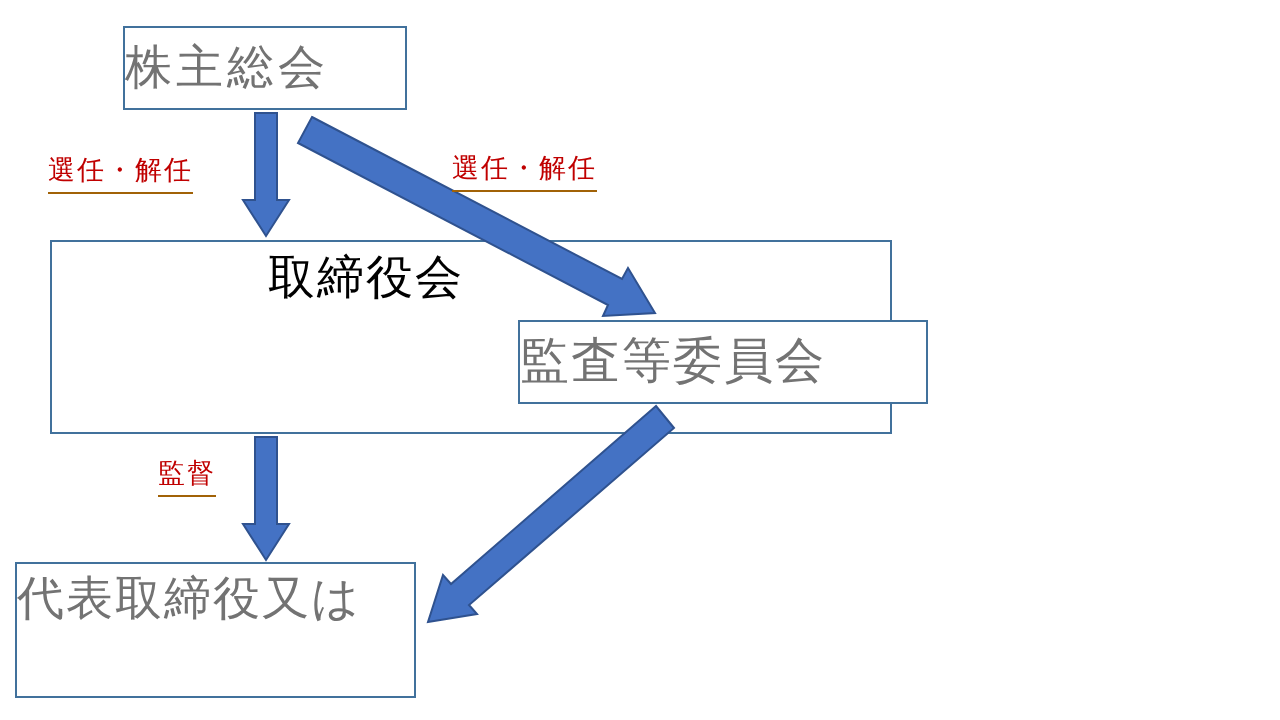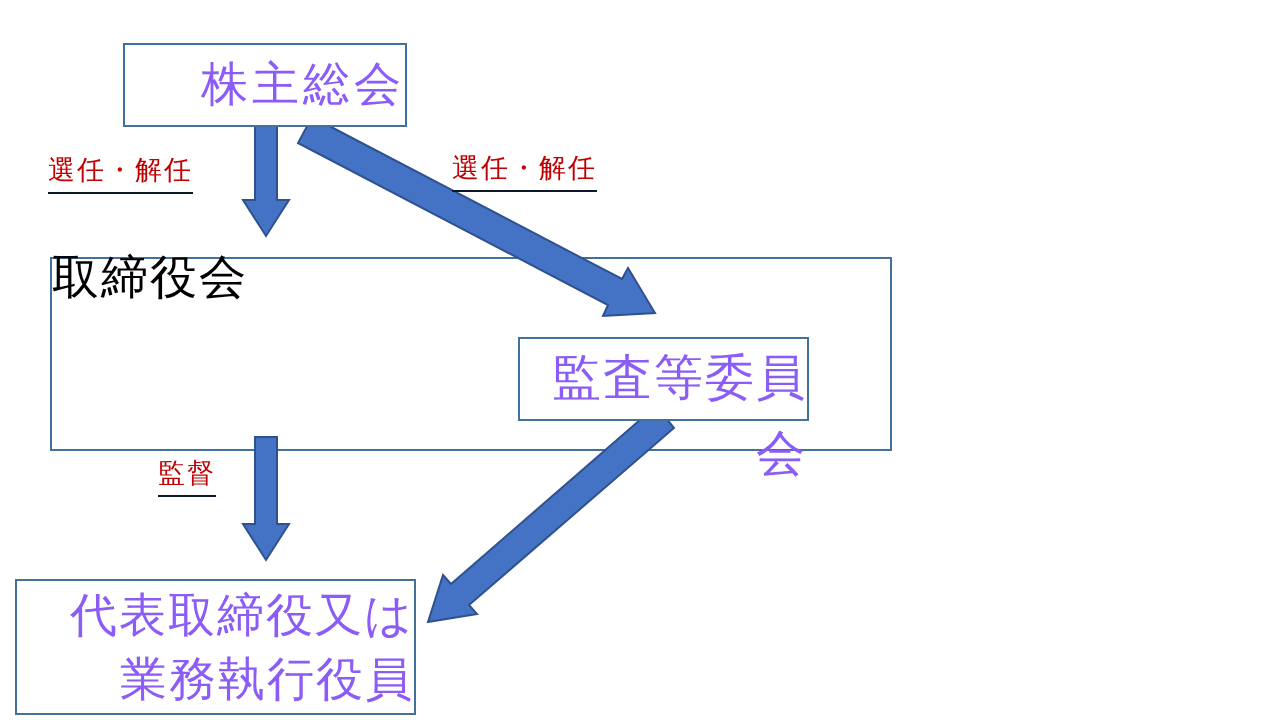--- a/index.html
+++ b/index.html
@@ -2,38 +2,38 @@
 <html><head>
 <meta charset="utf-8">
 <style>
   html,body{margin:0;padding:0;background:#ffffff;}
   .stage{
     position:relative;width:1280px;height:720px;background:#ffffff;
     font-family:"Liberation Sans","DejaVu Sans",sans-serif;overflow:hidden;
   }
   .node{
     position:absolute;background:#ffffff;border:2px solid #41719C;
-    box-sizing:border-box;color:#8b5cf6;text-align:right;margin-top:17px;
+    box-sizing:border-box;color:#737373;text-align:left;
   }
   .node-shareholders{left:123px;top:26px;width:284px;height:84px;z-index:3;}
   .node-shareholders .lbl{line-height:78px;font-size:47px;letter-spacing:4px;}
   .node-board{left:50px;top:240px;width:842px;height:194px;z-index:0;}
   .board-label{
-    position:absolute;left:52px;top:246px;width:412px;text-align:left;
+    position:absolute;left:52px;top:246px;width:412px;text-align:right;
     font-size:47px;letter-spacing:2px;color:#000;z-index:1;
   }
-  .node-audit{left:518px;top:320px;width:291px;height:84px;z-index:3;}
+  .node-audit{left:518px;top:320px;width:410px;height:84px;z-index:3;}
   .node-audit .lbl{line-height:76px;font-size:49px;letter-spacing:2px;}
   .node-executives{left:15px;top:562px;width:401px;height:136px;z-index:3;}
   .node-executives .lbl{font-size:47px;line-height:64px;letter-spacing:2px;padding-top:2px;}
   .arrow-layer{position:absolute;left:0;top:0;width:1280px;height:720px;z-index:2;pointer-events:none;}
   .arrow-layer polygon{fill:#4472C4;stroke:#2F528F;stroke-width:2;stroke-linejoin:miter;}
   .edge-label{
     position:absolute;color:#C00000;font-size:27px;letter-spacing:2px;
-    border-bottom:2px solid #0f172a;padding-bottom:4px;display:inline-block;
+    border-bottom:2px solid #a16207;padding-bottom:4px;display:inline-block;
     z-index:4;white-space:nowrap;
   }
   .edge-label-appoint-left{left:48px;top:152px;}
   .edge-label-appoint-right{left:452px;top:150px;}
   .edge-label-supervise{left:158px;top:455px;text-align:center;}
   .edge-label-audit-supervise{left:578px;top:533px;}
 </style>
 </head>
 <body>
 
@@ -53,21 +53,20 @@
     <div class="lbl">株主総会</div>
   </div>
 
   <div class="node node-audit">
     <div class="lbl">監査等委員会</div>
   </div>
 
   <div class="node node-executives">
     <div class="lbl">
       <div>代表取締役又は</div>
-      <div>業務執行役員</div>
     </div>
   </div>
 
   <span class="edge-label edge-label-appoint-left">選任・解任</span>
   <span class="edge-label edge-label-appoint-right">選任・解任</span>
   <span class="edge-label edge-label-supervise">監督</span>
 
 </div>
 
 </body></html>

